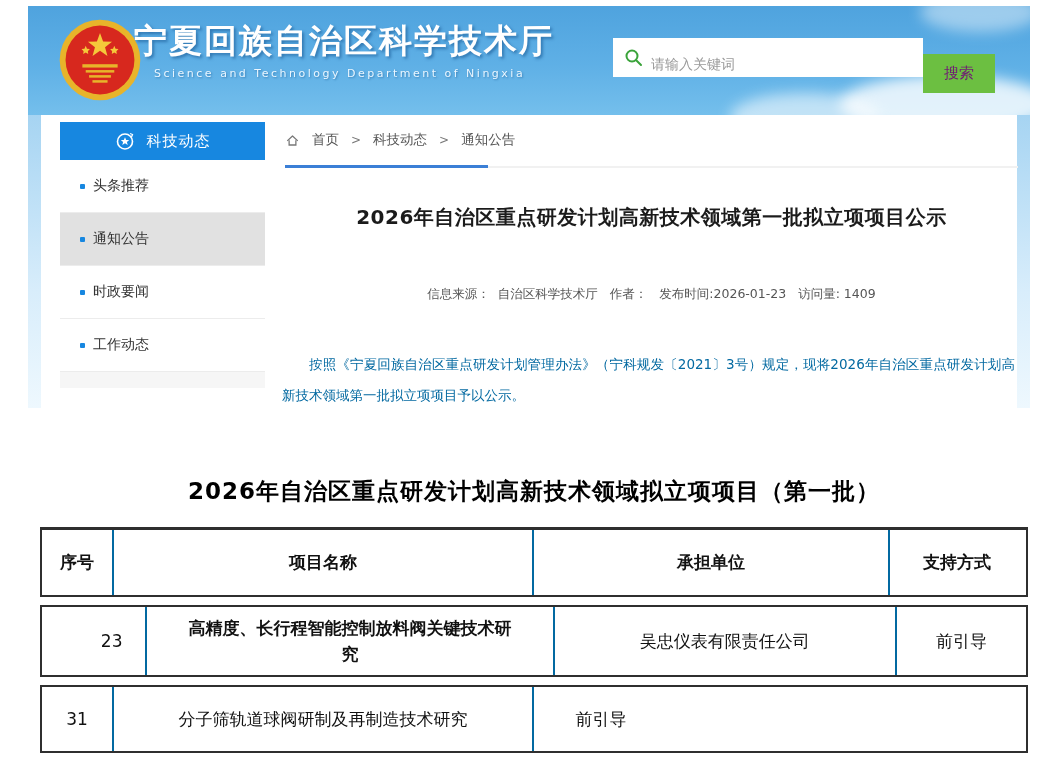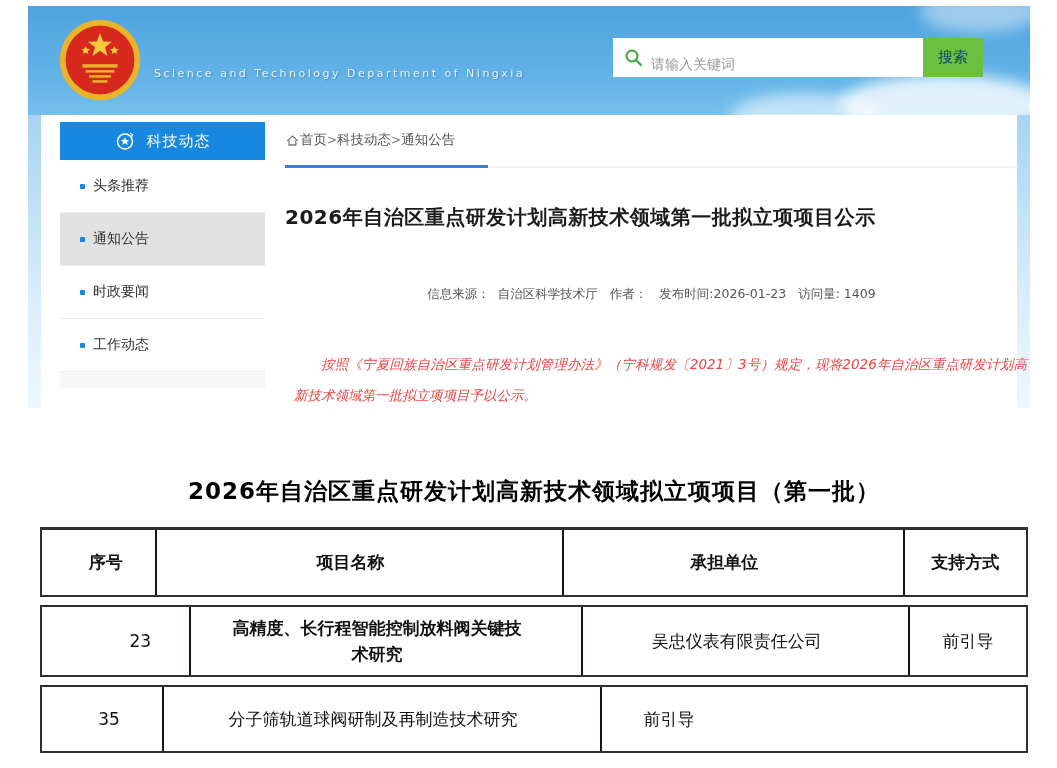--- a/index.html
+++ b/index.html
@@ -29,22 +29,22 @@
   }
   .searchbar{position:absolute;left:585px;top:32px;width:393px;height:39px;}
   .search-input{
     position:absolute;left:0;top:0;width:310px;height:39px;box-sizing:border-box;
     border:none;outline:none;background:#ffffff;padding:12px 10px 0 38px;
     font-size:14px;color:#ef4444;font-family:inherit;
   }
   .search-input::placeholder{color:#9a9a9a;}
   .search-mag{position:absolute;left:11px;top:10px;width:20px;height:20px;}
   .search-btn{
-    position:absolute;left:310px;top:0;width:60px;height:39px;border:none;cursor:pointer;
-    background:#6cbf41;color:#0c4a6e;font-size:15px;font-family:inherit;
+    position:absolute;left:310px;top:16px;width:72px;height:39px;border:none;cursor:pointer;
+    background:#6cbf41;color:#701a75;font-size:15px;font-family:inherit;
   }
   
   .strip{position:absolute;top:115px;width:13px;height:293px;background:linear-gradient(180deg,#a6d4f2 0%,#d8edfb 60%,#eef8fe 100%);}
   .strip.left{left:28px;}
   .strip.right{left:1017px;}
   
   .sidebar{position:absolute;left:60px;top:122px;width:205px;background:#fbfbfb;}
   .side-head{
     height:38px;background:#1787e0;color:#ffffff;font-size:15px;
     display:flex;align-items:center;justify-content:center;gap:12px;letter-spacing:1px;
@@ -52,58 +52,58 @@
   .side-items{background:#ec4899;}
   .side-item{
     height:52px;display:flex;align-items:center;padding-left:20px;gap:8px;
     font-size:14px;color:#333;border-bottom:1px solid #ececec;cursor:pointer;background:#ffffff;
   }
   .side-item .dot{width:5px;height:5px;background:#1787e0;border-radius:1px;flex:0 0 auto;}
   .side-item.active{background:#e1e1e1;}
   .side-foot{height:16px;background:#f6f6f6;}
   
   .breadcrumb{
-    position:absolute;left:285px;top:131px;display:flex;align-items:center;gap:0;
+    position:absolute;left:285px;top:131px;display:flex;align-items:center;gap:12px;
     font-size:13.5px;color:#555;
   }
   .crumb{cursor:pointer;}
   .crumb-sep{color:#777;font-size:12px;}
   .rule{position:absolute;left:285px;top:166px;width:733px;height:2px;background:#f1f1f1;}
   .rule-blue{position:absolute;left:285px;top:165px;width:203px;height:3px;background:#3b7fd6;}
   .art-title{
-    position:absolute;left:285px;top:204px;width:733px;text-align:left;
+    position:absolute;left:285px;top:204px;width:733px;text-align:center;
     font-size:20px;font-weight:bold;color:#1b1b1b;letter-spacing:.5px;
   }
   .art-meta{
     position:absolute;left:285px;top:286px;width:733px;text-align:center;
     font-size:12.5px;color:#555;
   }
   .art-meta span{margin:0 4px;}
   .art-body{
-    position:absolute;left:294px;top:349px;width:733px;
-    font-size:13.5px;color:#ef4444;line-height:2.3;text-indent:2em;text-align:justify;font-style:italic;
+    position:absolute;left:282px;top:349px;width:733px;
+    font-size:13.5px;color:#0369a1;line-height:2.3;text-indent:2em;text-align:justify;
   }
   
   .doc-title{
     position:absolute;left:40px;top:476px;width:988px;text-align:center;
     font-size:23px;font-weight:bold;color:#000;letter-spacing:1px;
   }
   .slice{
     position:absolute;left:40px;width:988px;display:flex;box-sizing:border-box;
     border:2px solid #2f2f2f;background:#fff;
   }
   .slice.hdr{top:527px;height:70px;border-top-width:3px;}
   .slice.r1{top:605px;height:72px;padding-left:36px;}
   .slice.r2{top:685px;height:68px;}
   .cell{
     display:flex;align-items:center;justify-content:center;text-align:center;
     box-sizing:border-box;font-size:17px;color:#111;
   }
-  .cell+.cell{border-left:2px solid #0f172a;margin-left:18px;}
-  .c-seq{width:70px;margin-left:32px;}
+  .cell+.cell{border-left:2px solid #0369a1;}
+  .c-seq{width:70px;}
   .c-proj{width:420px;padding:0 40px;line-height:1.55;}
   .c-unit{width:356px;}
   .c-sup{width:136px;}
   .slice.hdr .cell{font-weight:bold;}
   .slice.r1 .c-proj{font-weight:bold;}
 </style>
 </head>
 <body>
 
 <div class="band">
@@ -116,20 +116,21 @@
     <circle cx="50" cy="50" r="41" fill="#d7281e"></circle>
     <polygon fill="#f5c93a" points="50,18 53.7,28 64.3,28.4 56,34.9 58.9,45.1 50,39 41.1,45.1 44,34.9 35.7,28.4 46.3,28"></polygon>
     <polygon fill="#f5c93a" points="33,33 34.5,36.5 38,37 35.5,39.5 36,43 33,41.2 30,43 30.5,39.5 28,37 31.5,36.5"></polygon>
     <polygon fill="#f5c93a" points="67,33 68.5,36.5 72,37 69.5,39.5 70,43 67,41.2 64,43 64.5,39.5 62,37 65.5,36.5"></polygon>
     <rect x="29" y="55" width="42" height="4" fill="#e8b42a"></rect>
     <rect x="33" y="62" width="34" height="3" fill="#e8b42a"></rect>
     <rect x="37" y="68" width="26" height="3" fill="#e8b42a"></rect>
     <rect x="41" y="74" width="18" height="3" fill="#e8b42a"></rect>
   </svg>
 
+  <div class="site-title">宁夏回族自治区科学技术厅</div>
   <div class="site-sub">Science and Technology Department of Ningxia</div>
 
   <div class="searchbar">
     <input class="search-input" type="text" placeholder="请输入关键词" style="">
     <svg class="search-mag" viewBox="0 0 20 20">
       <circle cx="8" cy="8" r="5.5" fill="none" stroke="#3aa33a" stroke-width="2"></circle>
       <line x1="12.2" y1="12.2" x2="17" y2="17" stroke="#3aa33a" stroke-width="2" stroke-linecap="round"></line>
     </svg>
     <button class="search-btn">搜索</button>
   </div>
@@ -201,16 +202,16 @@
 </div>
 
 <div class="slice r1">
   <div class="cell c-seq">23</div>
   <div class="cell c-proj">高精度、长行程智能控制放料阀关键技术研究</div>
   <div class="cell c-unit">吴忠仪表有限责任公司</div>
   <div class="cell c-sup">前引导</div>
 </div>
 
 <div class="slice r2">
-  <div class="cell c-seq">35</div>
+  <div class="cell c-seq">31</div>
   <div class="cell c-proj">分子筛轨道球阀研制及再制造技术研究</div>
   <div class="cell c-sup">前引导</div>
 </div>
 
 </body></html>

